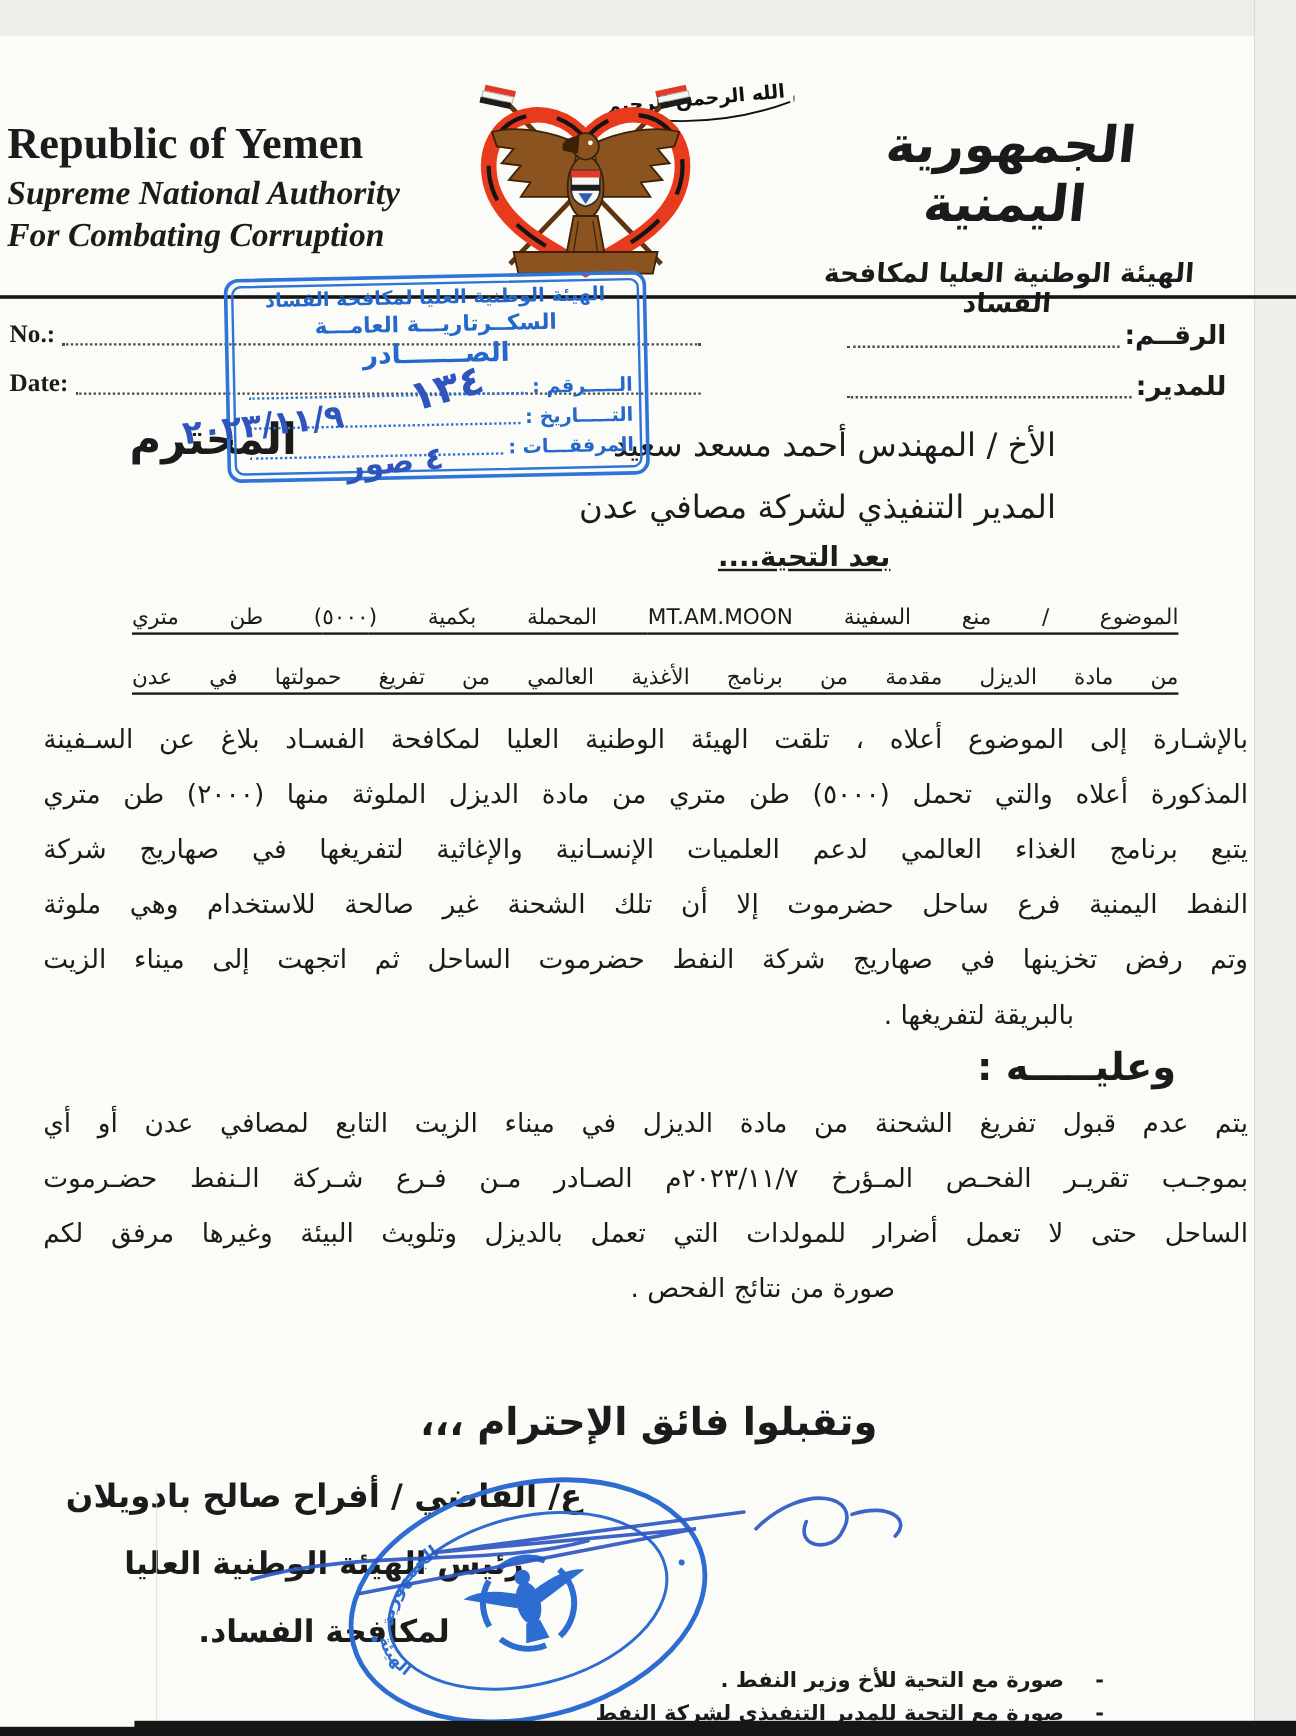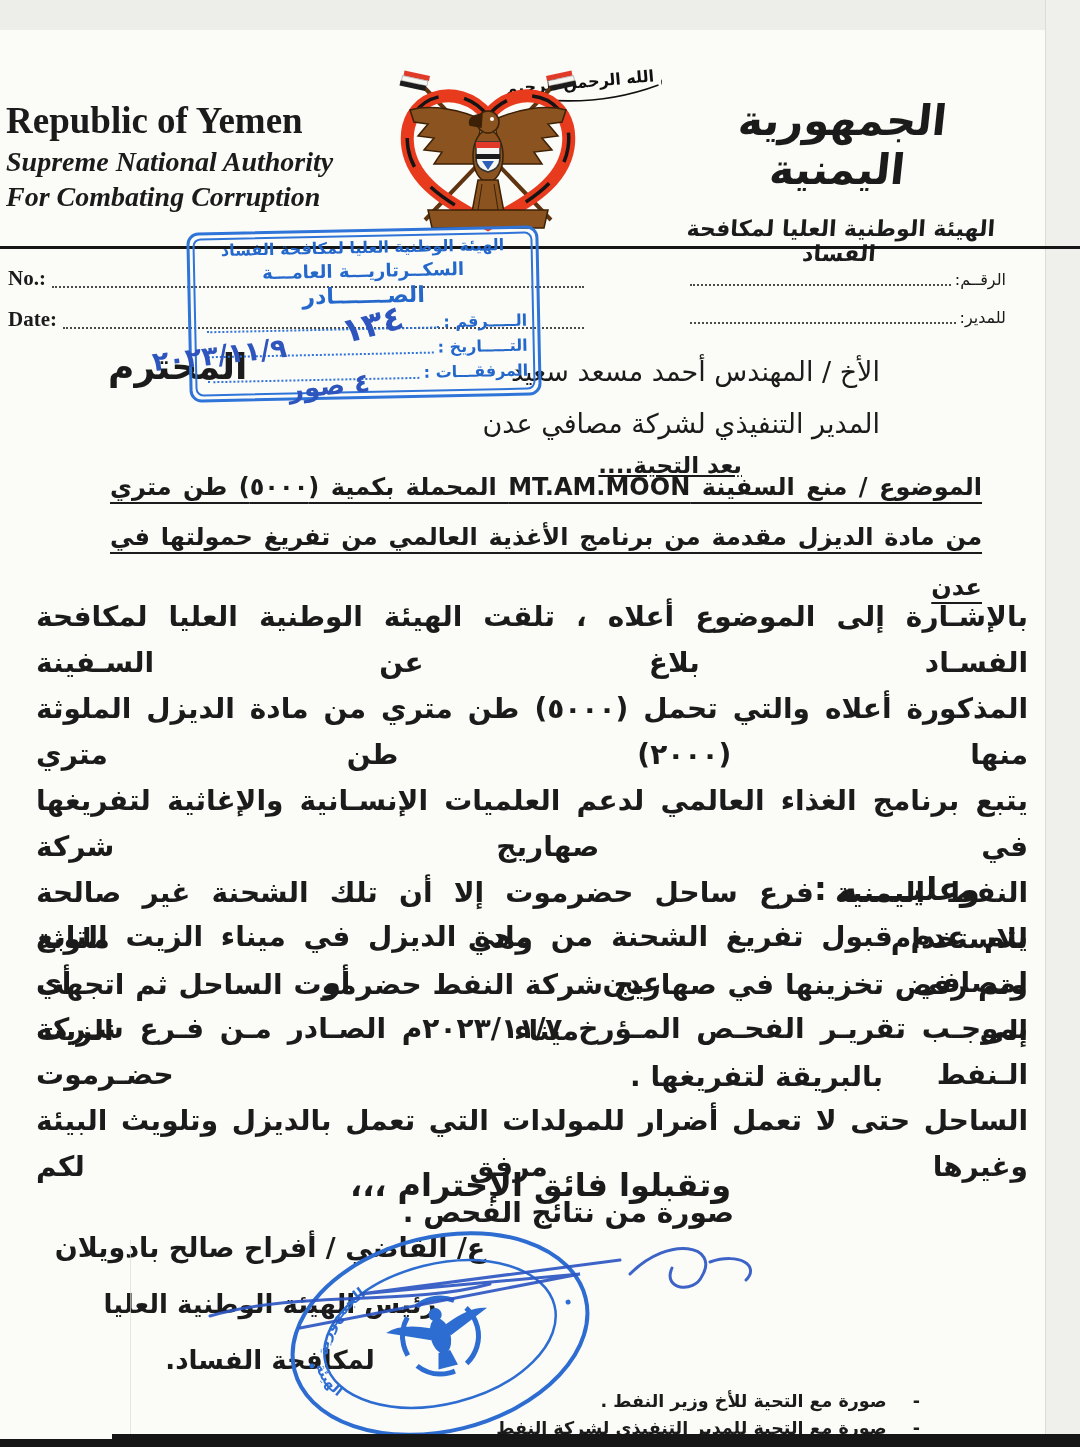--- a/index.html
+++ b/index.html
@@ -19,43 +19,43 @@
   .eng-header .l2,.eng-header .l3{font-size:28px;font-weight:bold;font-style:italic;}
   .ar-header{right:70px;top:96px;width:340px;text-align:center;}
   .ar-header .c1{font-size:42px;font-weight:bold;transform:skewX(-6deg);}
   .ar-header .c2{font-size:22px;font-weight:bold;margin-top:22px;transform:skewX(-4deg);}
   .rule{left:0;top:246px;width:1080px;height:3px;background:#161616;}
   
   .field-row{display:flex;align-items:flex-end;}
   .eng-fields{left:8px;top:266px;width:580px;font-family:"Liberation Serif",serif;font-weight:bold;font-size:21px;}
   .eng-fields .field-row{margin-bottom:16px;}
   .dots{flex:1;border-bottom:2px dotted #4a4a4a;height:16px;margin:0 4px 3px 6px;}
-  .ar-fields{right:74px;top:268px;width:322px;font-size:16px;font-weight:normal;direction:rtl;}
+  .ar-fields{right:58px;top:268px;width:322px;font-size:22px;font-weight:bold;direction:rtl;}
   .ar-fields .field-row{margin-bottom:17px;}
   
   .sec-stamp{left:188px;top:229px;width:352px;height:170px;border:3px solid #2f74d8;border-radius:12px;
              transform:rotate(-1.2deg);z-index:5;color:#2468cc;direction:rtl;padding:4px 10px;box-sizing:border-box;}
   .sec-stamp:before{content:"";position:absolute;inset:3px;border:2px solid #2f74d8;border-radius:8px;}
   .sec-stamp .r{position:relative;text-align:center;font-weight:bold;}
   .sec-stamp .r1{font-size:16px;margin-top:2px;letter-spacing:.5px;}
   .sec-stamp .r2{font-size:18px;margin-top:3px;}
   .sec-stamp .r3{font-size:22px;margin-top:2px;}
   .sec-stamp .lbl-row{display:flex;align-items:flex-end;font-size:16px;font-weight:bold;margin-top:6px;position:relative;}
   .sec-stamp .bdots{flex:1;border-bottom:2px dotted #2f74d8;height:10px;margin:0 4px 3px 6px;}
   .hand{position:absolute;color:#2e55bd;font-weight:bold;z-index:6;}
   .hw-num{left:150px;top:72px;font-size:34px;transform:rotate(-14deg);}
   .hw-date{left:-40px;top:104px;font-size:27px;direction:ltr;transform:rotate(-5deg);}
   .hw-att{left:96px;top:138px;font-size:26px;transform:rotate(-4deg);}
   
   .respected{left:108px;top:346px;font-size:36px;font-weight:bold;}
   .addressee{right:200px;top:346px;text-align:right;direction:rtl;font-size:27px;font-weight:normal;line-height:52px;}
   .greeting{right:338px;top:452px;font-size:23px;font-weight:bold;direction:rtl;text-decoration:underline;}
-  .subject{left:110px;right:98px;top:462px;direction:rtl;font-size:24px;font-weight:bold;line-height:50px;}
+  .subject{left:110px;right:98px;top:490px;direction:rtl;font-size:18px;font-weight:normal;line-height:50px;}
   .subject .sl{text-align:justify;text-align-last:justify;text-decoration:underline;text-underline-offset:7px;text-decoration-thickness:2px;}
-  .para{left:36px;right:52px;direction:rtl;font-size:28px;font-weight:700;}
+  .para{left:36px;right:40px;direction:rtl;font-size:22px;font-weight:400;}
   .p1{top:594px;}
   .p2{top:914px;}
   .bl{line-height:46px;text-align:justify;text-align-last:justify;}
   .bl.last{text-align-last:right;}
   .p1 .last{padding-right:145px;}
   .p2 .last{padding-right:294px;}
   .sec-head{right:100px;top:870px;font-size:32px;font-weight:bold;direction:rtl;}
   .closing{left:350px;top:1166px;font-size:32px;font-weight:600;direction:rtl;}
   
   .sig{left:50px;top:1232px;width:440px;text-align:center;direction:rtl;font-weight:bold;}

